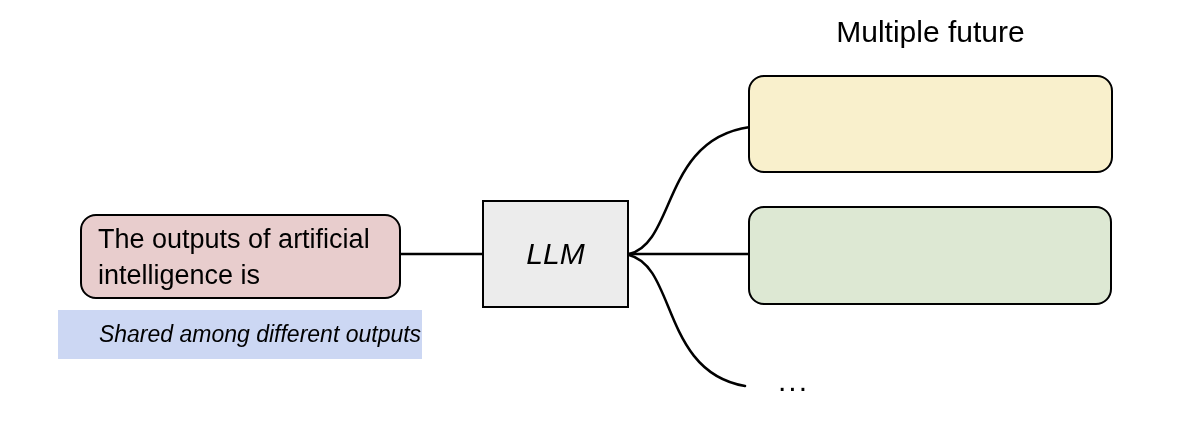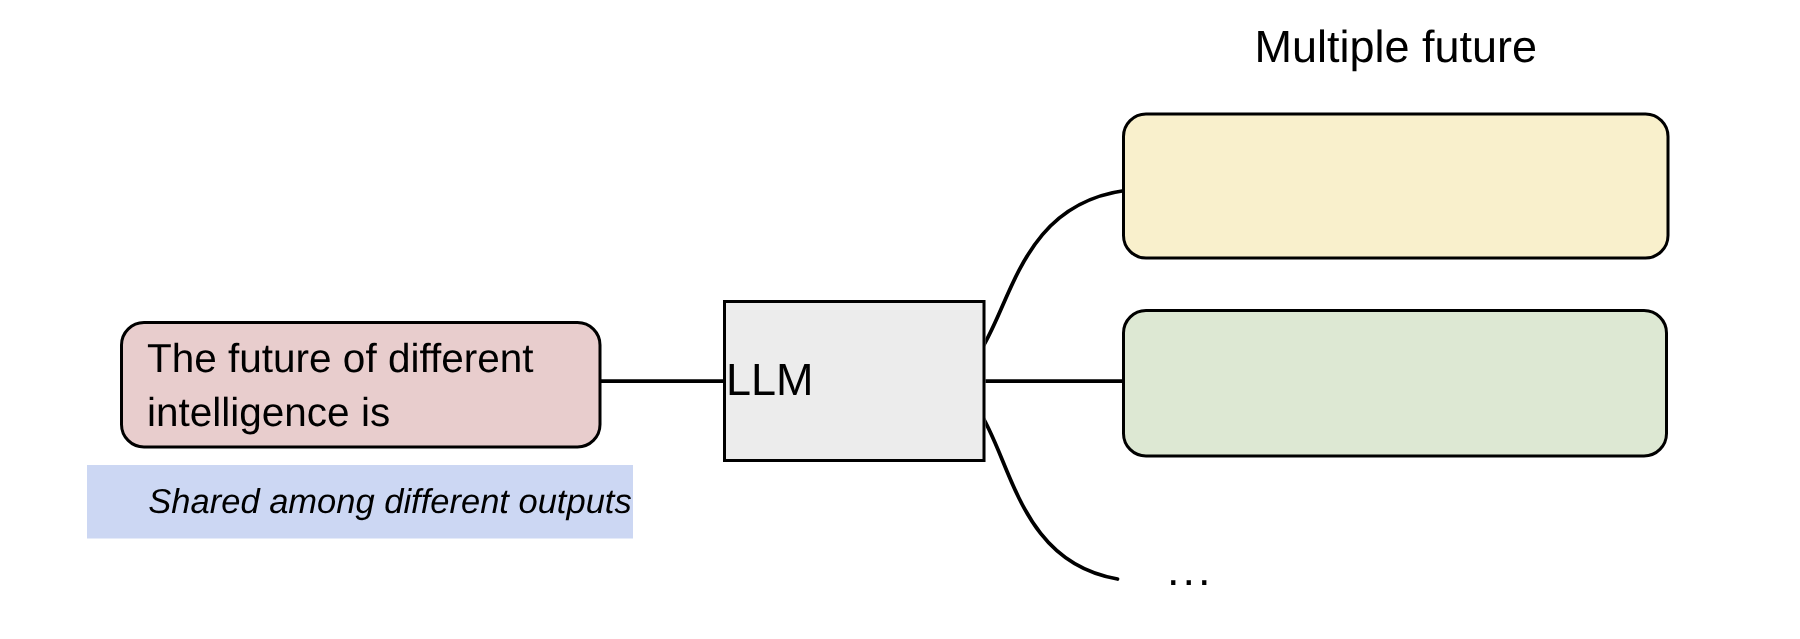--- a/index.html
+++ b/index.html
@@ -40,23 +40,24 @@
     align-items: center;
   }
   .rounded { border-radius: 16px; }
   .prompt-box {
     left: 80px; top: 214px; width: 321px; height: 85px;
     padding: 0 16px;
     font-size: 27px;
     line-height: 36px;
   }
   .llm-box {
-    left: 482px; top: 200px; width: 175px; height: 108px;
-    justify-content: flex-start;
+    left: 482px; top: 200px; width: 147px; height: 108px;
+    justify-content: center;
     font-size: 30px;
+    font-style: italic;
   }
   .output-box-1 { left: 748px; top: 75px;  width: 365px; height: 98px; }
   .output-box-2 { left: 748px; top: 206px; width: 364px; height: 99px; }
   .note {
     position: absolute;
     left: 58px; top: 310px; width: 364px; height: 49px;
     display: flex;
     align-items: center;
     justify-content: center;
     font-size: 23px;
@@ -81,21 +82,21 @@
 
   <svg class="connectors" viewBox="0 0 1200 426" xmlns="http://www.w3.org/2000/svg" aria-hidden="true">
     <path d="M 399,254 L 484,254" style="stroke: rgb(0, 0, 0);"></path>
     <path d="M 629,254 C 676,243 662,139 750,127" style="stroke: rgb(0, 0, 0);"></path>
     <path d="M 629,254 L 752,254" style="stroke: rgb(0, 0, 0);"></path>
     <path d="M 629,255 C 676,266 662,372 745,386" style="stroke: rgb(0, 0, 0);"></path>
   </svg>
 
 
   <div class="box rounded prompt-box" style="background-color: rgb(232, 205, 205);">
-    <span>The future of different intelligence is</span>
+    <span>The outputs of artificial intelligence is</span>
   </div>
 
   <div class="note" style="background-color: rgb(204, 215, 243);">Shared among different outputs</div>
 
   <div class="box llm-box" style="background-color: rgb(236, 236, 236);">
     <span>LLM</span>
   </div>
 
   <div class="heading outputs-heading">Multiple future</div>
 

